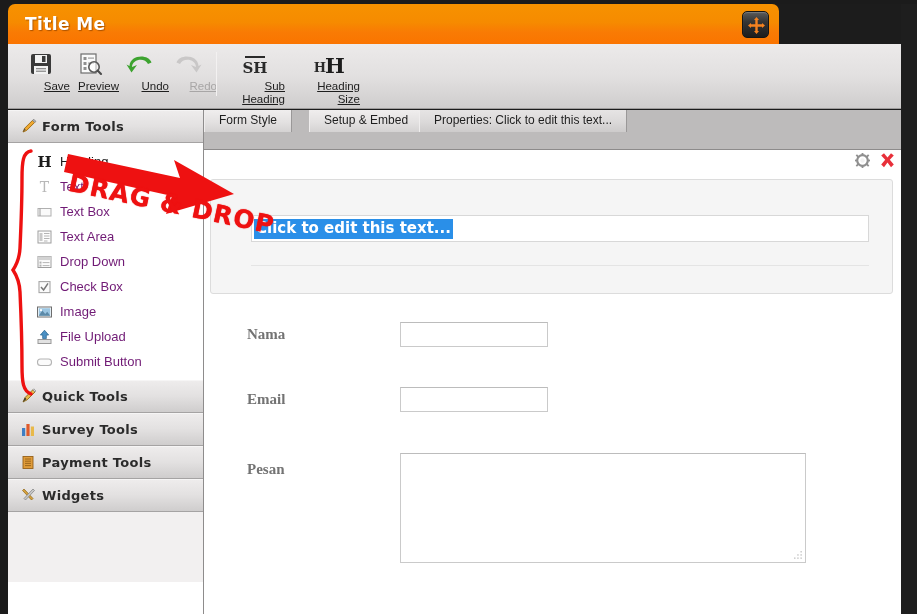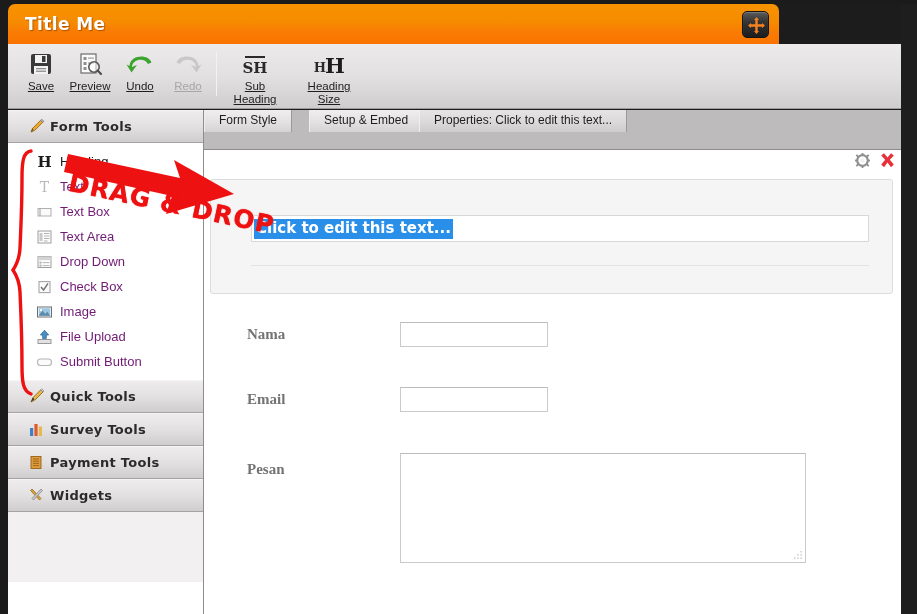--- a/index.html
+++ b/index.html
@@ -62,21 +62,21 @@
     left: 8px; top: 44px;
     width: 893px; height: 65px;
     background: linear-gradient(to bottom, #eceaea 0%, #e2e0e0 50%, #cfcdcd 100%);
     border-bottom: 1px solid #9e9c9c;
     z-index: 18;
   }
   .tb-item {
     position: absolute;
     top: 4px;
     width: 58px;
-    text-align: center;
+    text-align: right;
     cursor: pointer;
     user-select: none;
   }
   .tb-ico { height: 32px; display:flex; align-items:center; justify-content:center; }
   .tb-lbl {
     font-size: 11.5px;
     color: #1e1e1e;
     line-height: 13px;
     font-family: "Liberation Sans", sans-serif;
     text-decoration: underline;
@@ -100,21 +100,21 @@
     z-index: 14;
   }
   .panel-head {
     position: relative;
     height: 33px;
     background: linear-gradient(to bottom, #eeecec 0%, #e3e1e1 48%, #cfcdcd 100%);
     border-bottom: 1px solid #a5a3a3;
     border-top: 1px solid #f6f5f5;
     display: flex;
     align-items: center;
-    padding-left: 20px;
+    padding-left: 12px;
     cursor: pointer;
   }
   .panel-head .ph-ico { width: 22px; display:flex; align-items:center; }
   .panel-head .ph-txt {
     font-size: 13px;
     font-weight: bold;
     color: #2b2b2b;
     letter-spacing: 0.3px;
     font-family: "DejaVu Sans", sans-serif;
   }

